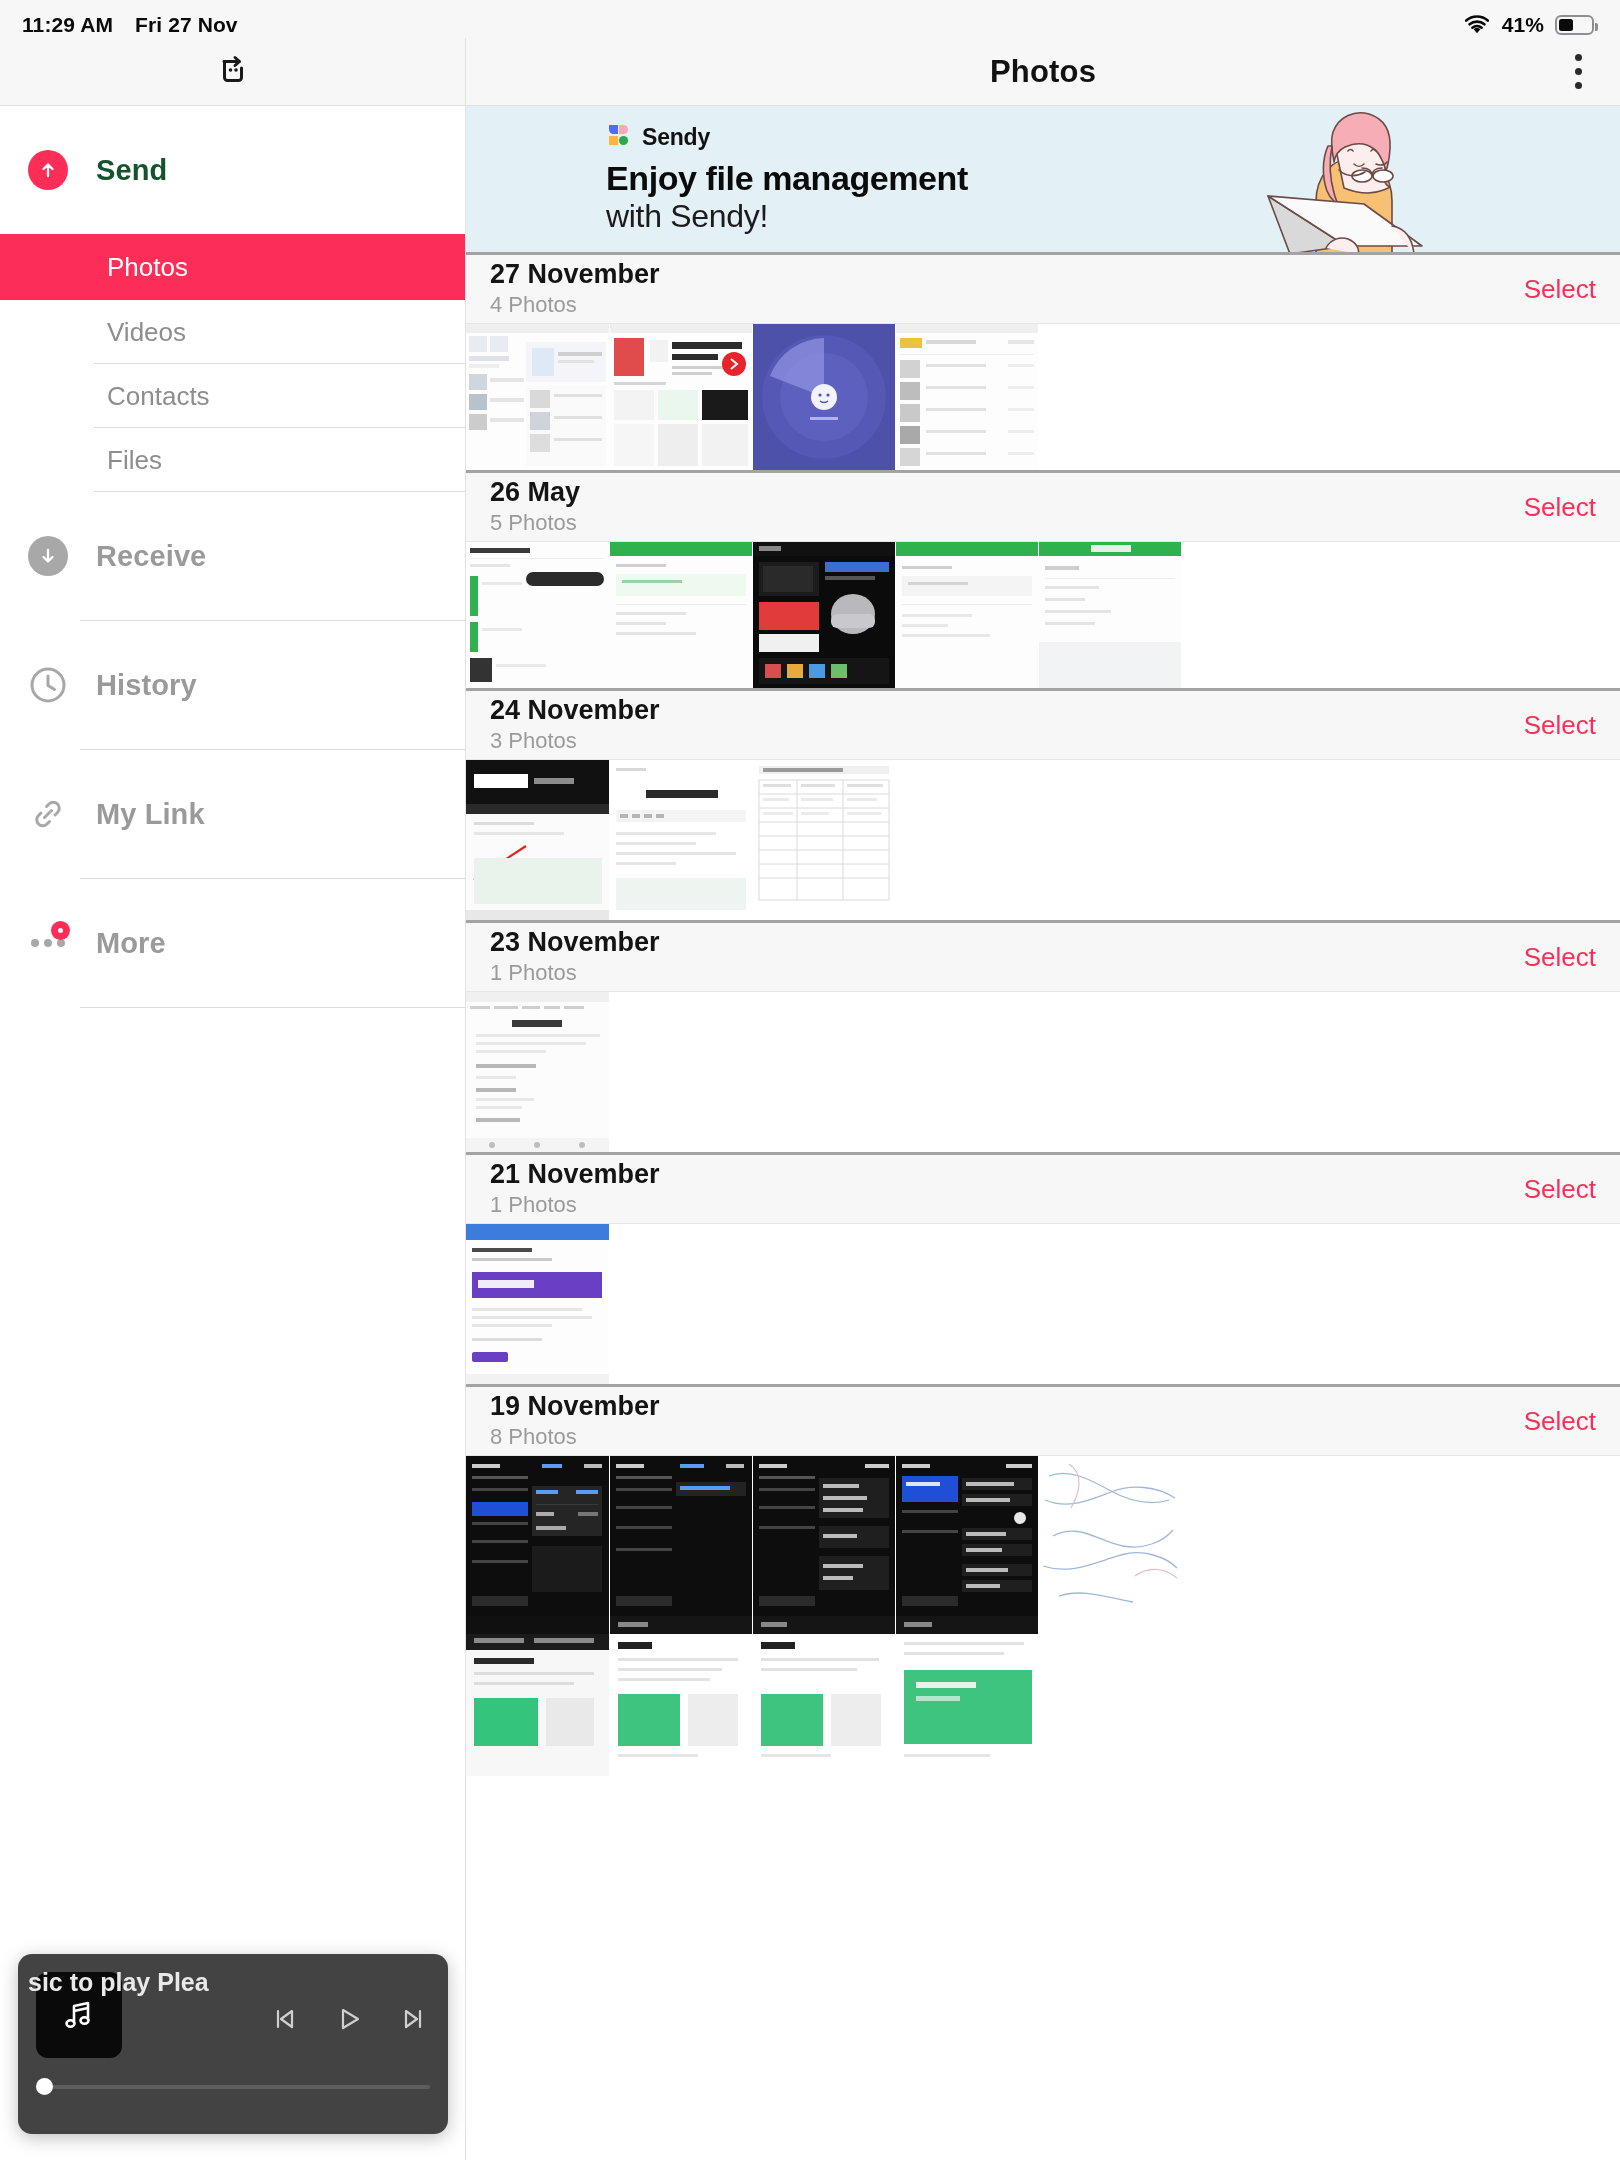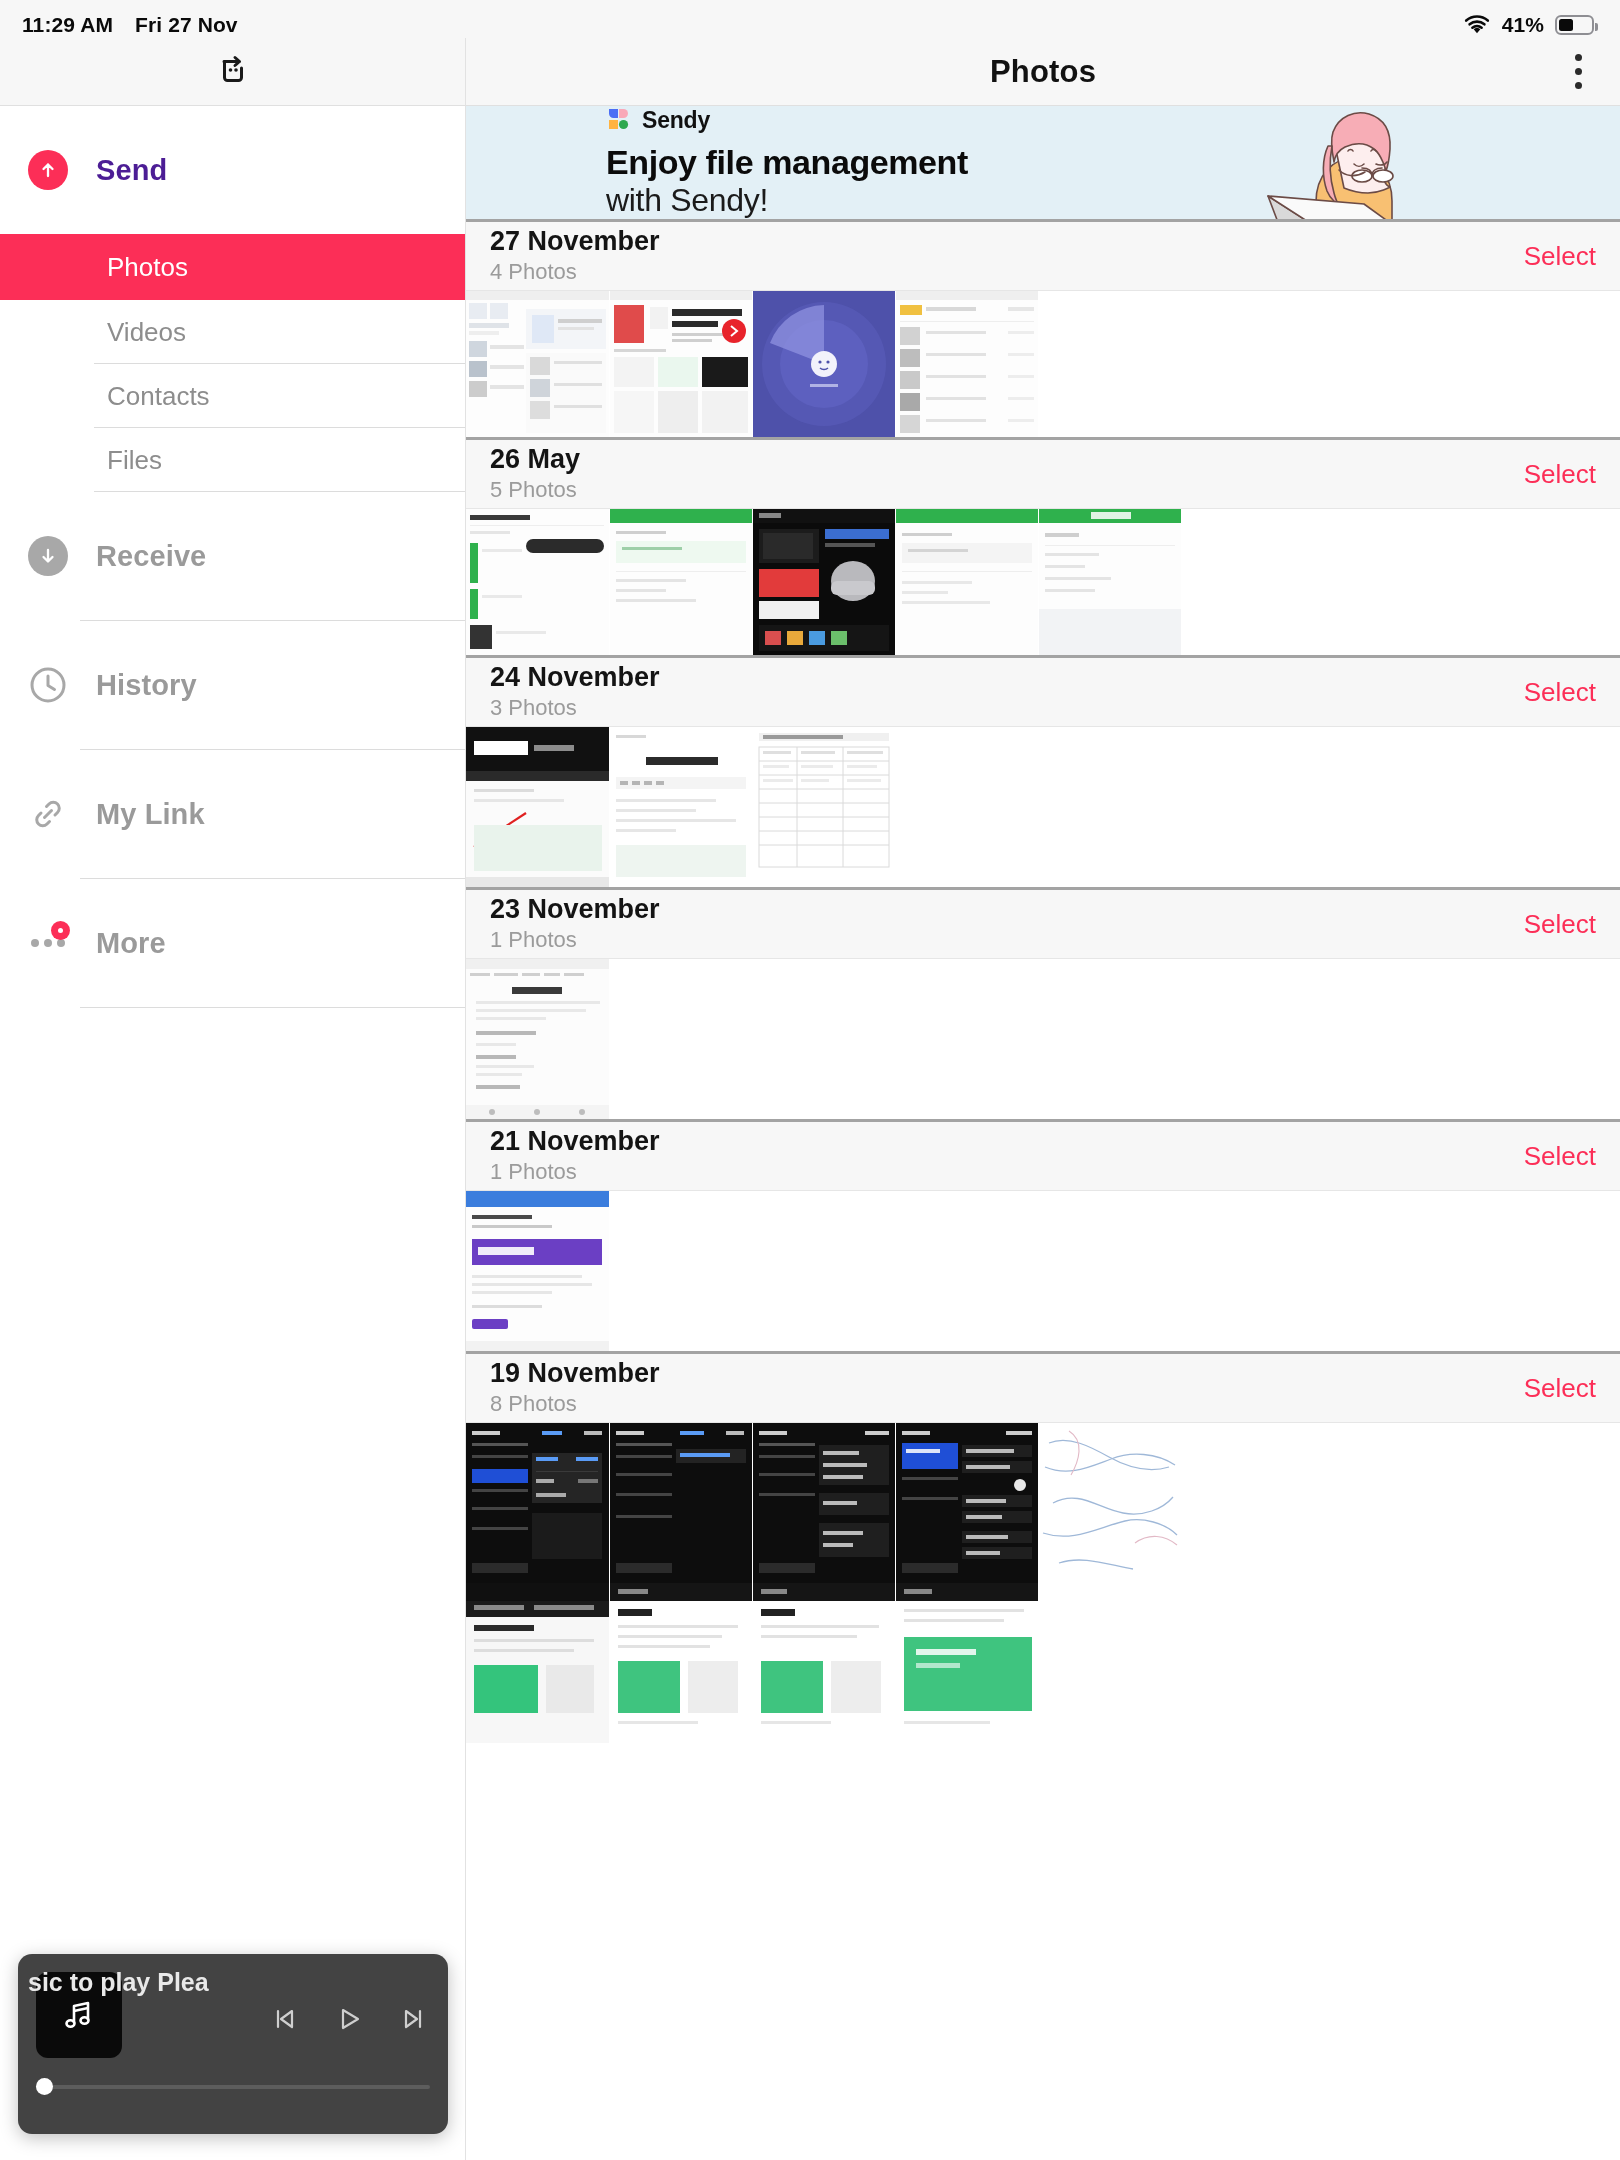--- a/index.html
+++ b/index.html
@@ -65,21 +65,21 @@
   .side-circle {
     width: 40px; height: 40px; border-radius: 50%;
     display: flex; align-items: center; justify-content: center;
     flex: 0 0 40px;
   }
   .side-circle.send { background: #fc2e57; }
   .side-circle.grey { background: #a8a8a8; }
   .side-group-head .lbl {
     margin-left: 28px; font-size: 29px; font-weight: 700; letter-spacing: .1px;
   }
-  .side-group-head.active-head .lbl { color: #4c1d95; }
+  .side-group-head.active-head .lbl { color: #14532d; }
   .side-group-head .lbl.muted { color: #9a9a9a; font-weight: 700; }
 
   .sub-item {
     height: 64px; display: flex; align-items: center;
     padding-left: 107px; font-size: 26px; color: #8d8d8d;
     position: relative;
   }
   .sub-item .rule { position: absolute; left: 94px; right: 0; bottom: 0; height: 1px; background: #dcdcdc; }
   .sub-item.selected {
     background: #fc2e57; color: #ffffff; height: 66px;
@@ -122,21 +122,21 @@
   }
   .mp-btn { display: flex; align-items: center; justify-content: center; width: 34px; height: 34px; }
   .mp-seek { position: absolute; left: 18px; right: 18px; bottom: 44px; height: 6px; }
   .mp-seek-track { position: absolute; left: 0; right: 0; top: 1px; height: 4px; background: #5d5d5d; border-radius: 2px; }
   .mp-seek-thumb { position: absolute; left: 0; top: -6px; width: 17px; height: 17px; border-radius: 50%; background: #fff; }
 
   
   .content { flex: 1; background: #ffffff; border-left: 1px solid #e2e2e2; overflow: hidden; position: relative; }
 
   
-  .banner { height: 113px; background: #e3f0f6; position: relative; overflow: hidden; display: flex; align-items: center; }
+  .banner { height: 146px; background: #e3f0f6; position: relative; overflow: hidden; display: flex; align-items: center; }
   .banner-text { margin-left: 140px; position: relative; z-index: 2; }
   .banner-brand { display: flex; align-items: center; gap: 10px; margin-bottom: 6px; }
   .banner-brand .bname { font-size: 23px; font-weight: 700; color: #111; letter-spacing: -.2px; }
   .banner-h1 { font-size: 34px; font-weight: 800; color: #0b0b0b; letter-spacing: -.4px; line-height: 1.18; }
   .banner-h2 { font-size: 32px; font-weight: 400; color: #1b1b1b; letter-spacing: -.3px; line-height: 1.18; }
   .banner-art { position: absolute; right: 60px; bottom: 0; top: 0; width: 420px; z-index: 1; }
 
   
   .date-head {
     height: 72px; background: #f7f7f7;

